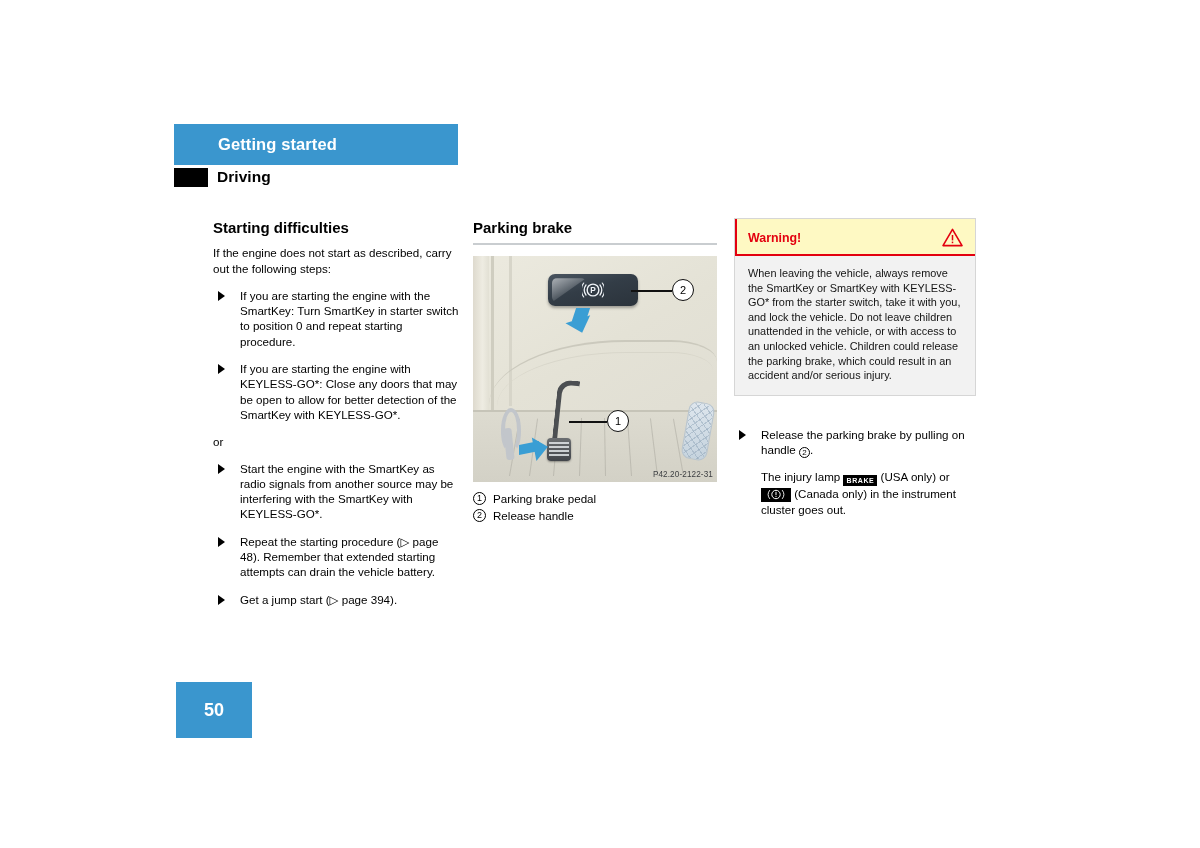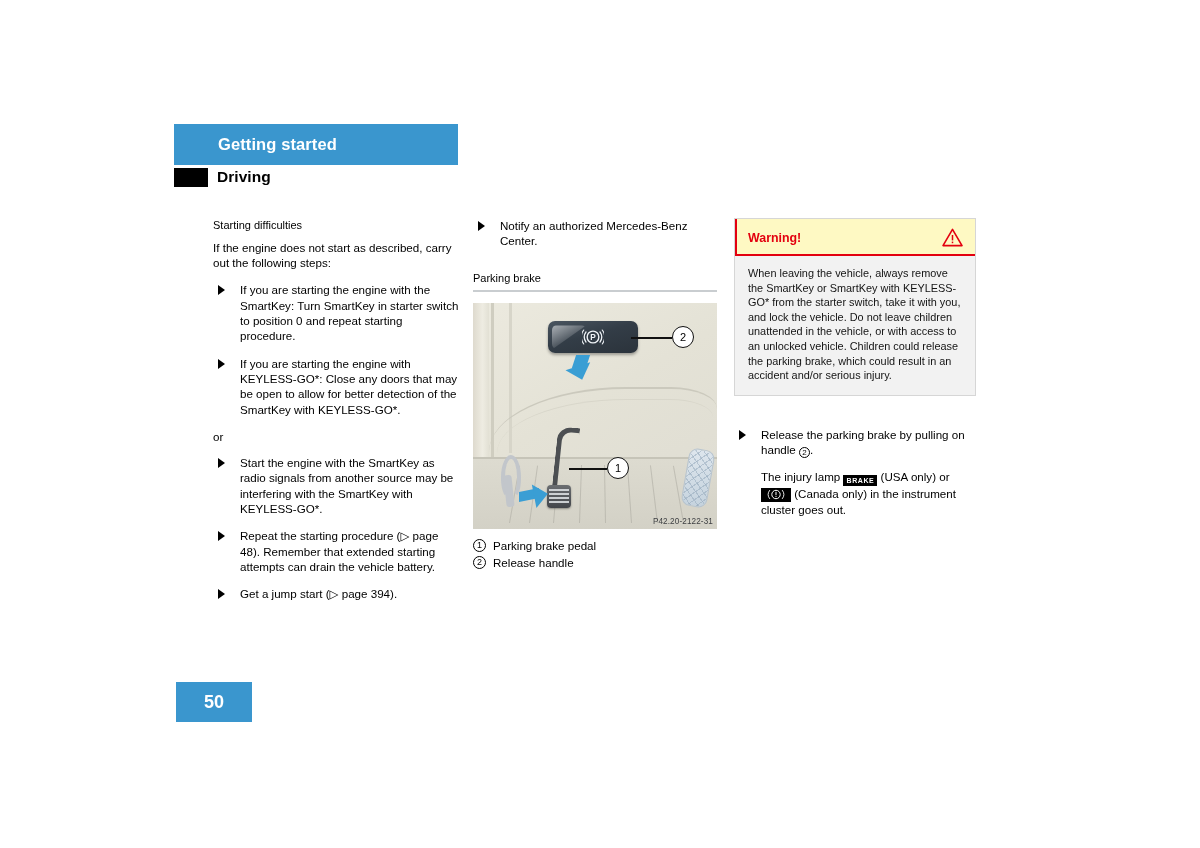--- a/index.html
+++ b/index.html
@@ -57,22 +57,22 @@
     letter-spacing: 0.05px;
   }
 
   
   .column { position: absolute; top: 218px; }
   #col-left   { left: 213px; width: 248px; }
   #col-middle { left: 473px; width: 244px; }
   #col-right  { left: 734px; width: 242px; }
 
   h3.subhead {
-    font-size: 11px;
-    font-weight: normal;
+    font-size: 15px;
+    font-weight: bold;
     margin: 0 0 7px 0;
     line-height: 1.35;
   }
   h3.subhead.ruled {
     border-bottom: 2px solid #c9cdd0;
     padding-bottom: 5px;
     margin-bottom: 0;
   }
   p.body {
     font-size: 11.6px;
@@ -362,21 +362,21 @@
     text-align: center;
     vertical-align: -1px;
   }
 
   
   #page-number-box {
     position: absolute;
     left: 176px;
     top: 682px;
     width: 76px;
-    height: 40px;
+    height: 56px;
     background: #3a96ce;
     color: #ffffff;
     font-size: 18px;
     font-weight: bold;
     display: flex;
     align-items: center;
     justify-content: center;
   }
 </style>
 </head>
@@ -422,26 +422,20 @@
       </li>
       <li>
         <span class="tri"></span>
         <span>Get a jump start (▷ page 394).</span>
       </li>
     </ul>
   </div>
 
   <div class="column" id="col-middle">
 
-    <ul class="bullets" style="margin-bottom:22px;">
-      <li>
-        <span class="tri"></span>
-        <span>Notify an authorized Mercedes-Benz Center.</span>
-      </li>
-    </ul>
 
     <h3 class="subhead ruled">Parking brake</h3>
 
     <div id="figure-wrap">
       <div id="figure">
         <div class="fig-panel-left"></div>
         <div class="fig-seam" style="left:18px;"></div>
         <div class="fig-seam" style="left:36px;height:150px;background:#d7d5c9;"></div>
         <div class="fig-dash-curve"></div>
         <div class="fig-dash-curve2"></div>

